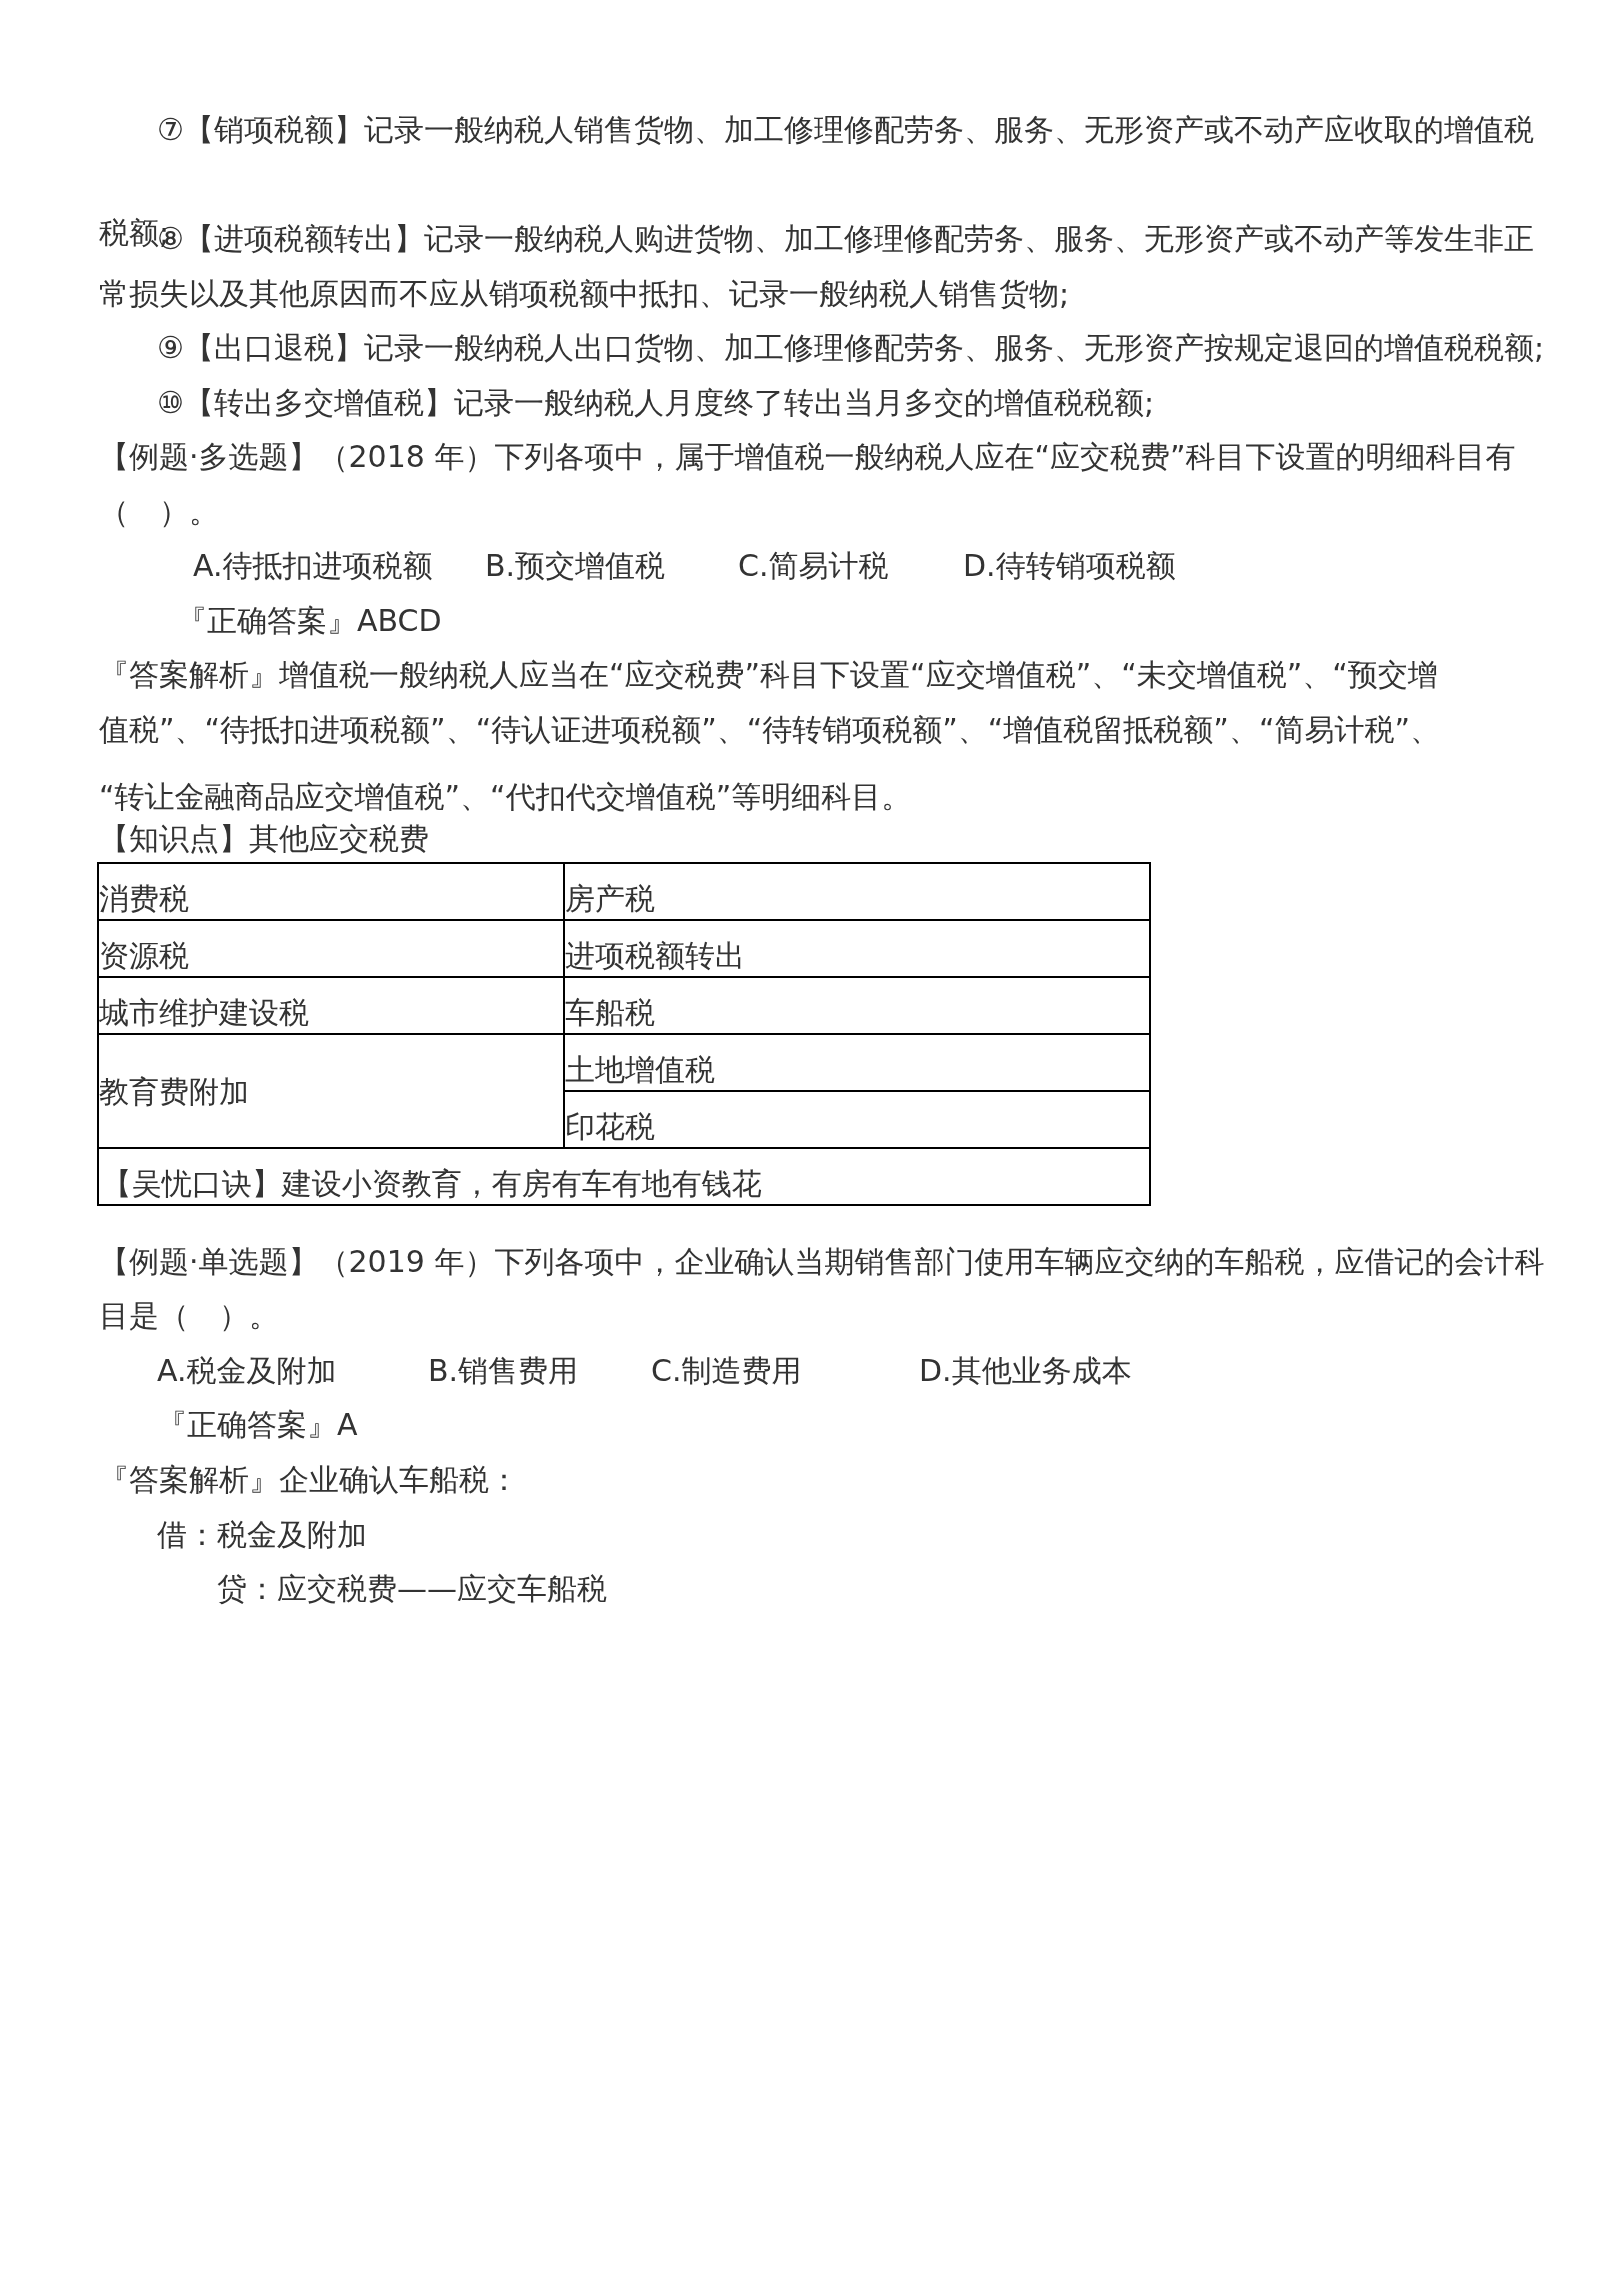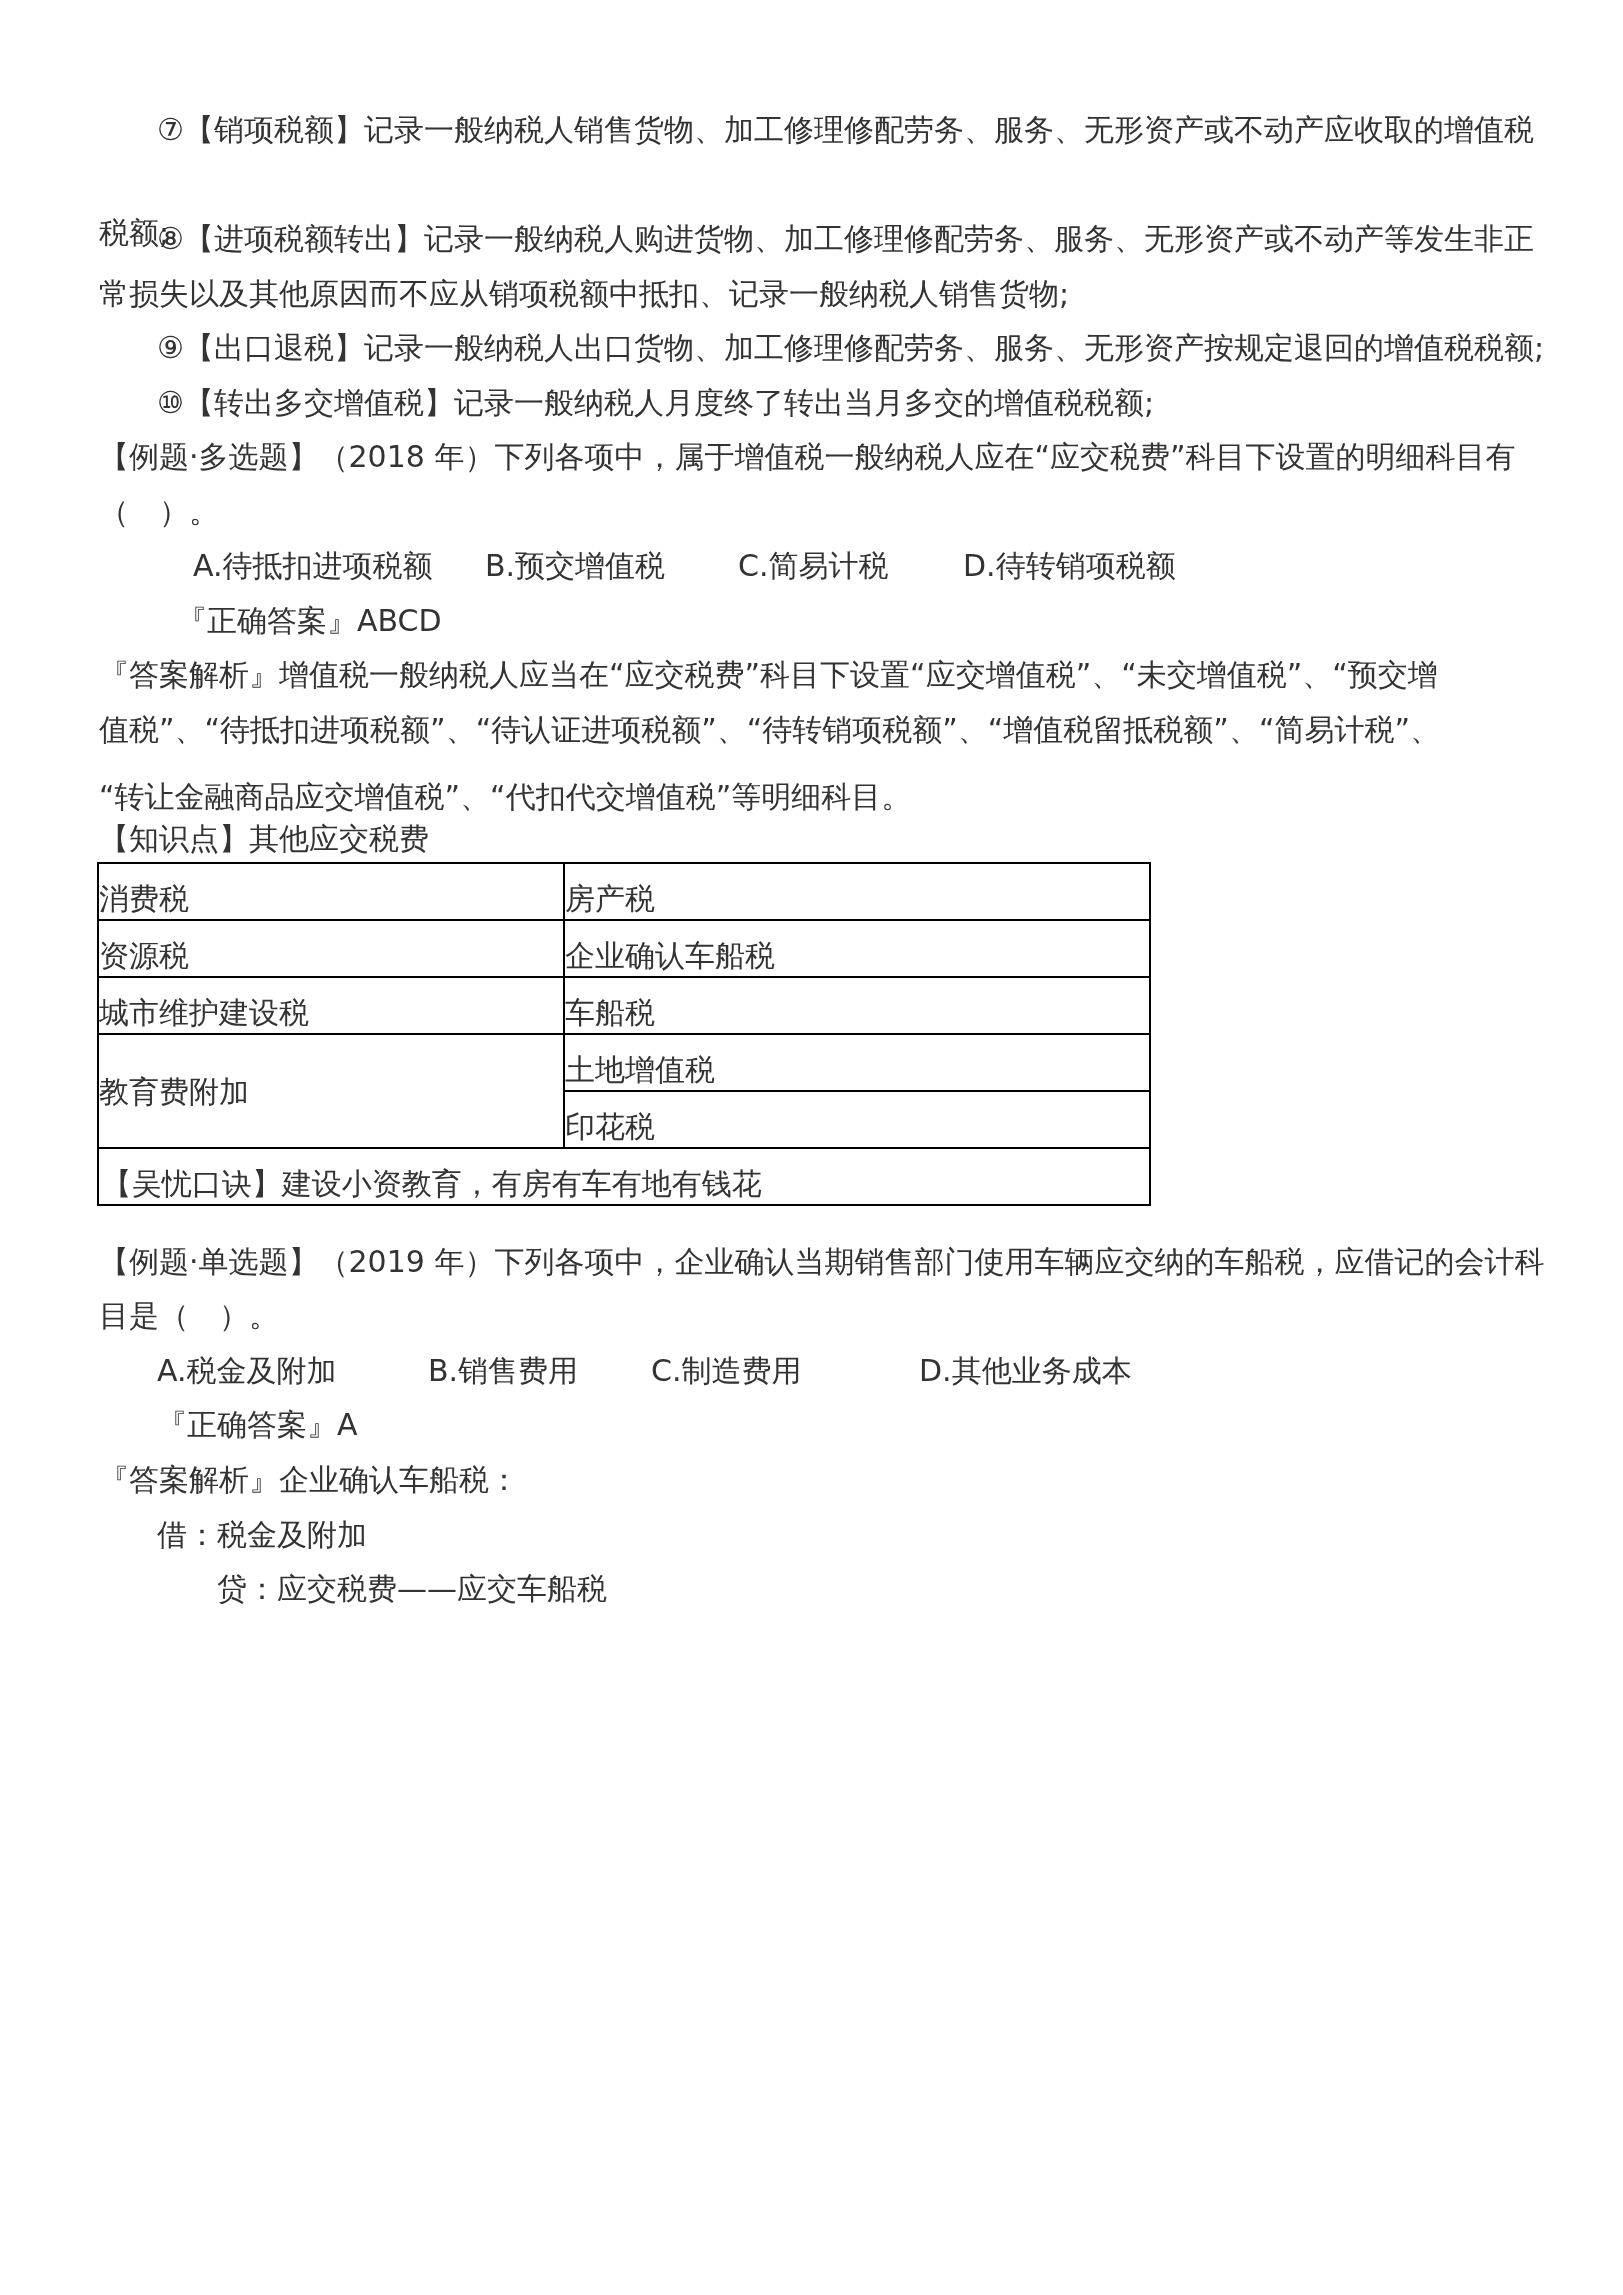--- a/index.html
+++ b/index.html
@@ -53,21 +53,21 @@
 <div class="line ind0" style="top:818px;">【知识点】其他应交税费</div>
 
 <table class="kt">
   <tbody>
       <tr>
     <td class="c1">消费税</td>
     <td>房产税</td>
   </tr>
   <tr>
     <td class="c1">资源税</td>
-    <td>企业确认车船税</td>
+    <td>进项税额转出</td>
   </tr>
   <tr>
     <td class="c1">城市维护建设税</td>
     <td>车船税</td>
   </tr>
   <tr>
     <td class="c1 mid" rowspan="2">教育费附加</td>
     <td>土地增值税</td>
   </tr>
   <tr>

